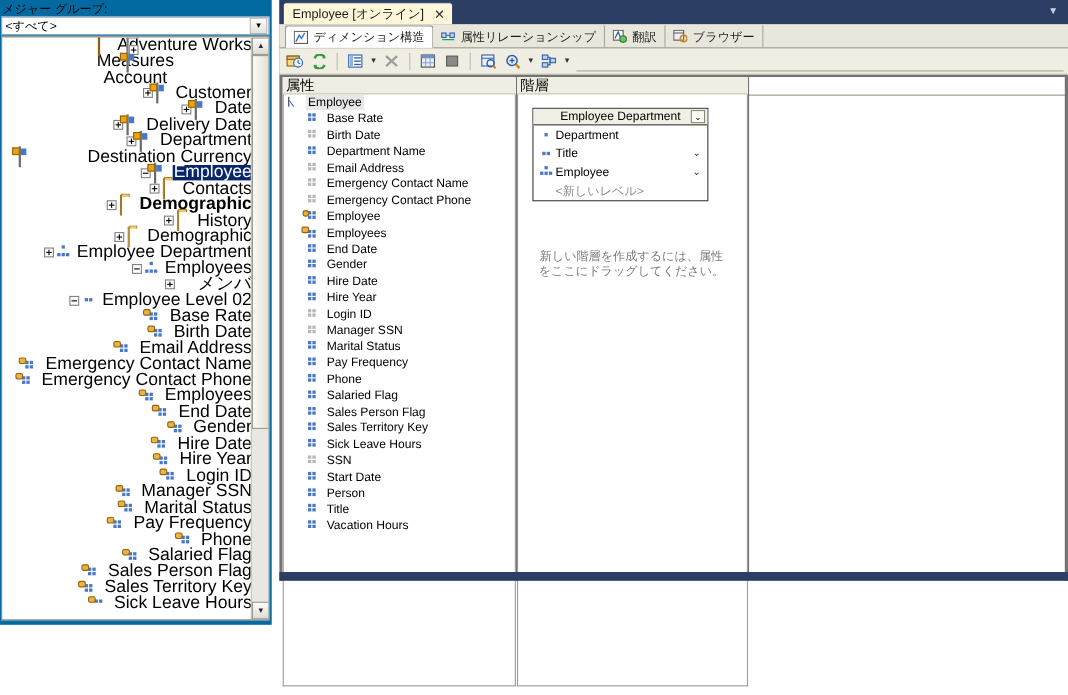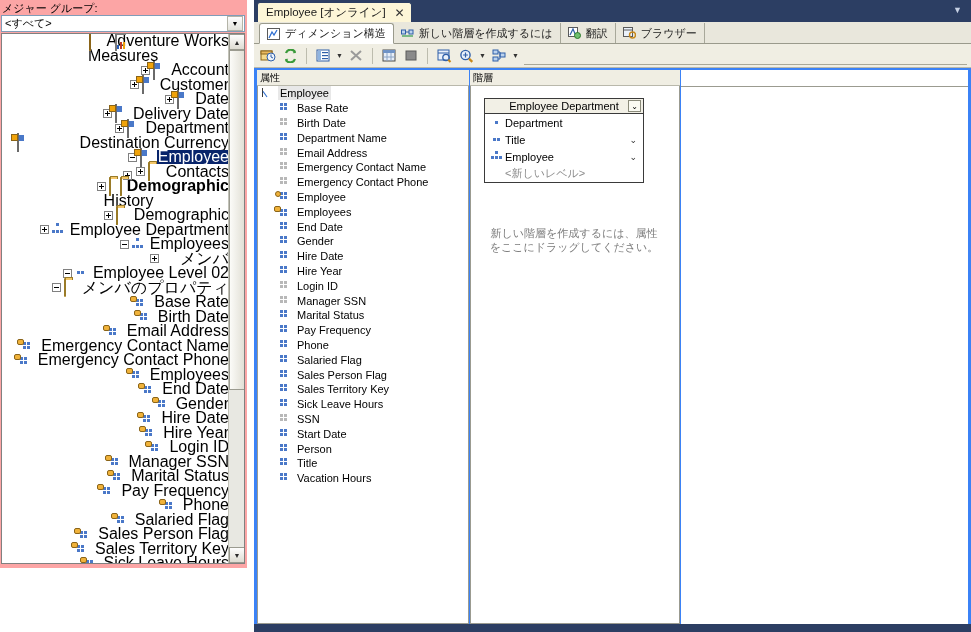--- a/index.html
+++ b/index.html
@@ -10,21 +10,21 @@
     background: #ffffff;
     font-family: "Liberation Sans", "DejaVu Sans", sans-serif;
     font-size: 11px;
     color: #000;
   }
   #root { position: relative; width: 971px; height: 632px; }
 
   
   #left-panel {
     position: absolute; left: 0; top: 0; width: 247px; height: 568px;
-    background: #fca5a5;
+    background: #0369a1;
   }
   #mg-label {
     position: absolute; left: 2px; top: 1px; height: 14px;
     font-size: 11px; color: #000; white-space: nowrap;
   }
   #mg-combo {
     position: absolute; left: 1px; top: 15px; width: 244px; height: 17px;
     border: 1px solid #7f9db9; background: #fff;
     display: flex; align-items: center;
   }
@@ -132,22 +132,22 @@
   }
   #tree-vsb .thumb {
     position: absolute; left: 0; top: 16px; width: 16px; height: 340px;
     background: linear-gradient(90deg,#fbfbf8,#e2e0d6);
     border: 1px solid #9b9b90;
   }
   #tree-vsb .bot { position:absolute; left:0; bottom:0; }
 
   
   #main {
-    position: absolute; left: 254px; top: 0; width: 717px; height: 632px;
-    background: #3b82f6;
+    position: absolute; left: 254px; top: 0; width: 717px; height: 528px;
+    background: #737373;
   }
   #titlebar { position:absolute; left:0; top:0; width:100%; height:22px; background:#2c3e63; }
   #titlebar .chev {
     position:absolute; right:8px; top:6px; width:11px; height:9px;
     color:#c6d0e4; font-size:9px; line-height:9px; text-align:center;
   }
   #doctab {
     position: absolute; left: 3px; top: 2px; height: 20px;
     background: #fdf6d8; border: 1px solid #2c3e63;
     border-bottom: none; border-radius: 3px 3px 0 0;
@@ -180,21 +180,21 @@
   .tbtn { width: 20px; height: 20px; display:flex; align-items:center; justify-content:center;
           position: relative; }
   .tsep { width: 1px; height: 16px; background: #bdbcae; margin: 0 4px; }
   .tarrow { font-size: 7px; color: #333; width: 9px; text-align:center; }
   #tb-field { flex: 1; height: 18px; margin: 0 4px 0 2px; border-bottom: 1px solid #a9a898; }
 
   
   .pane { position: absolute; top: 70px; height: 554px; background: #fff; }
   .pane-hdr {
     height: 16px; background: #f0eee3; border-bottom: 1px solid #b9b8ab;
-    font-size: 10px; padding-left: 3px; line-height: 15px; color: #000;
+    font-size: 13px; padding-left: 3px; line-height: 15px; color: #000;
   }
   .pane-body { position: absolute; left:0; right:0; top:16px; bottom:0;
                background: #fff; border: 1px solid #9b9b90; border-top: none; overflow: hidden; }
 
   #pane-attr { left: 3px; width: 212px; }
   #pane-hier { left: 216px; width: 210px; }
   #pane-dsv  { left: 427px; width: 287px; }
 
   
   .arow { height: 14.8px; display:flex; align-items:center; font-size:11px;
@@ -221,21 +221,21 @@
   }
   #hier-card .hhdr .dd {
     position:absolute; right:2px; top:1px; width:13px; height:12px;
     border:1px solid #8a8a7a; background:#fafaf2;
     display:flex;align-items:center;justify-content:center;font-size:8px;
   }
   .hrow { height: 17px; display:flex; align-items:center; font-size:11px; padding-left: 6px;
           position: relative; }
   .hrow .ico { width: 14px; flex: 0 0 14px; height: 11px; position: relative; }
   .hrow .chev2 { position:absolute; right: 6px; font-size: 9px; color:#333; }
-  .hrow.newlevel { color: #8b8b8b; padding-left: 20px; }
+  .hrow.newlevel { color: #8b8b8b; padding-left: 20px; font-family: Liberation Mono, monospace; }
   #hier-hint {
     position: absolute; left: 10px; top: 140px; width: 186px;
     text-align: center; font-size: 11px; color: #7b7b7b; line-height: 14px;
   }
 
   
   #dsv-body { background: #fdf6e3; position: relative; }
   #dsv-canvas { position:absolute; left:3px; top:3px; right:3px; bottom:3px;
                 background:#fdf3e0; }
   #statusbar { position:absolute; left:0; bottom:0; width:717px; height:8px; background:#2c3e63; }
@@ -256,21 +256,21 @@
           <div class="tnode" style="padding-left: 3px;">
             <span class="exp none"></span>
             <span class="ico"><span class="ic-cube"></span></span>
             <span class="lbl">Adventure Works</span>
           </div>
           <div class="tnode" style="padding-left: 14px; flex-direction: column;">
             <span class="exp plus"></span>
             <span class="ico"><span class="ic-meas"></span></span>
             <span class="lbl">Measures</span>
           </div>
-          <div class="tnode" style="padding-left: 14px;">
+          <div class="tnode" style="padding-left: 14px; flex-direction: column;">
             <span class="exp plus"></span>
             <span class="ico"><span class="ic-dim"></span></span>
             <span class="lbl">Account</span>
           </div>
           <div class="tnode" style="padding-left: 14px;">
             <span class="exp plus"></span>
             <span class="ico"><span class="ic-dim"></span></span>
             <span class="lbl">Customer</span>
           </div>
           <div class="tnode" style="padding-left: 14px;">
@@ -301,21 +301,21 @@
           <div class="tnode" style="padding-left: 25px;">
             <span class="exp plus"></span>
             <span class="ico"><span class="ic-folder"></span></span>
             <span class="lbl">Contacts</span>
           </div>
           <div class="tnode" style="padding-left: 25px; font-weight: bold;">
             <span class="exp plus"></span>
             <span class="ico"><span class="ic-folder"></span></span>
             <span class="lbl">Demographic</span>
           </div>
-          <div class="tnode" style="padding-left: 25px; flex-direction: column;">
+          <div class="tnode" style="padding-left: 25px;">
             <span class="exp plus"></span>
             <span class="ico"><span class="ic-folder"></span></span>
             <span class="lbl">History</span>
           </div>
           <div class="tnode" style="padding-left: 25px;">
             <span class="exp plus"></span>
             <span class="ico"><span class="ic-folder"></span></span>
             <span class="lbl">Demographic</span>
           </div>
           <div class="tnode" style="padding-left: 25px;">
@@ -330,25 +330,20 @@
           </div>
           <div class="tnode" style="padding-left: 36px;">
             <span class="exp plus"></span>
             <span class="ico"><span class="ic-memb"></span></span>
             <span class="lbl">メンバ</span>
           </div>
           <div class="tnode" style="padding-left: 36px;">
             <span class="exp minus"></span>
             <span class="ico"><span class="ic-lvl two"><i></i><i></i></span></span>
             <span class="lbl">Employee Level 02</span>
-          </div>
-          <div class="tnode" style="padding-left: 47px;">
-            <span class="exp minus"></span>
-            <span class="ico"><span class="ic-folder-open"></span></span>
-            <span class="lbl">メンバのプロパティ</span>
           </div>
           <div class="tnode" style="padding-left: 58px;">
             <span class="exp none"></span>
             <span class="ico"><span class="ic-memprop"><i></i><i></i><i></i><i></i><span class="key"></span></span></span>
             <span class="lbl">Base Rate</span>
           </div>
           <div class="tnode" style="padding-left: 58px;">
             <span class="exp none"></span>
             <span class="ico"><span class="ic-memprop"><i></i><i></i><i></i><i></i><span class="key"></span></span></span>
             <span class="lbl">Birth Date</span>
@@ -465,21 +460,21 @@
             </svg></span>
           <span>ディメンション構造</span>
         </div>
         <div class="vtab">
           <span class="tico"><svg width="13" height="12" viewBox="0 0 13 12">
               <rect x="0.5" y="3" width="4" height="4" fill="#bcd3ee" stroke="#2f5fa8"></rect>
               <rect x="8" y="3" width="4" height="4" fill="#bcd3ee" stroke="#2f5fa8"></rect>
               <path d="M4.5 5h3.5" stroke="#2f5fa8"></path>
               <path d="M1 9h11" stroke="#2f9a4a" stroke-width="1.2"></path>
             </svg></span>
-          <span>新しい階層を作成するには</span>
+          <span>属性リレーションシップ</span>
         </div>
         <div class="vtab">
           <span class="tico"><svg width="13" height="12" viewBox="0 0 13 12">
               <rect x="0.5" y="0.5" width="9" height="9" fill="#fff" stroke="#5a5a5a"></rect>
               <path d="M2 8l3-6 2.5 6" stroke="#2f5fa8" stroke-width="1.2" fill="none"></path>
               <circle cx="9.5" cy="8.5" r="3" fill="#6fbf6f" stroke="#2a7a2a"></circle>
             </svg></span>
           <span>翻訳</span>
         </div>
         <div class="vtab">

